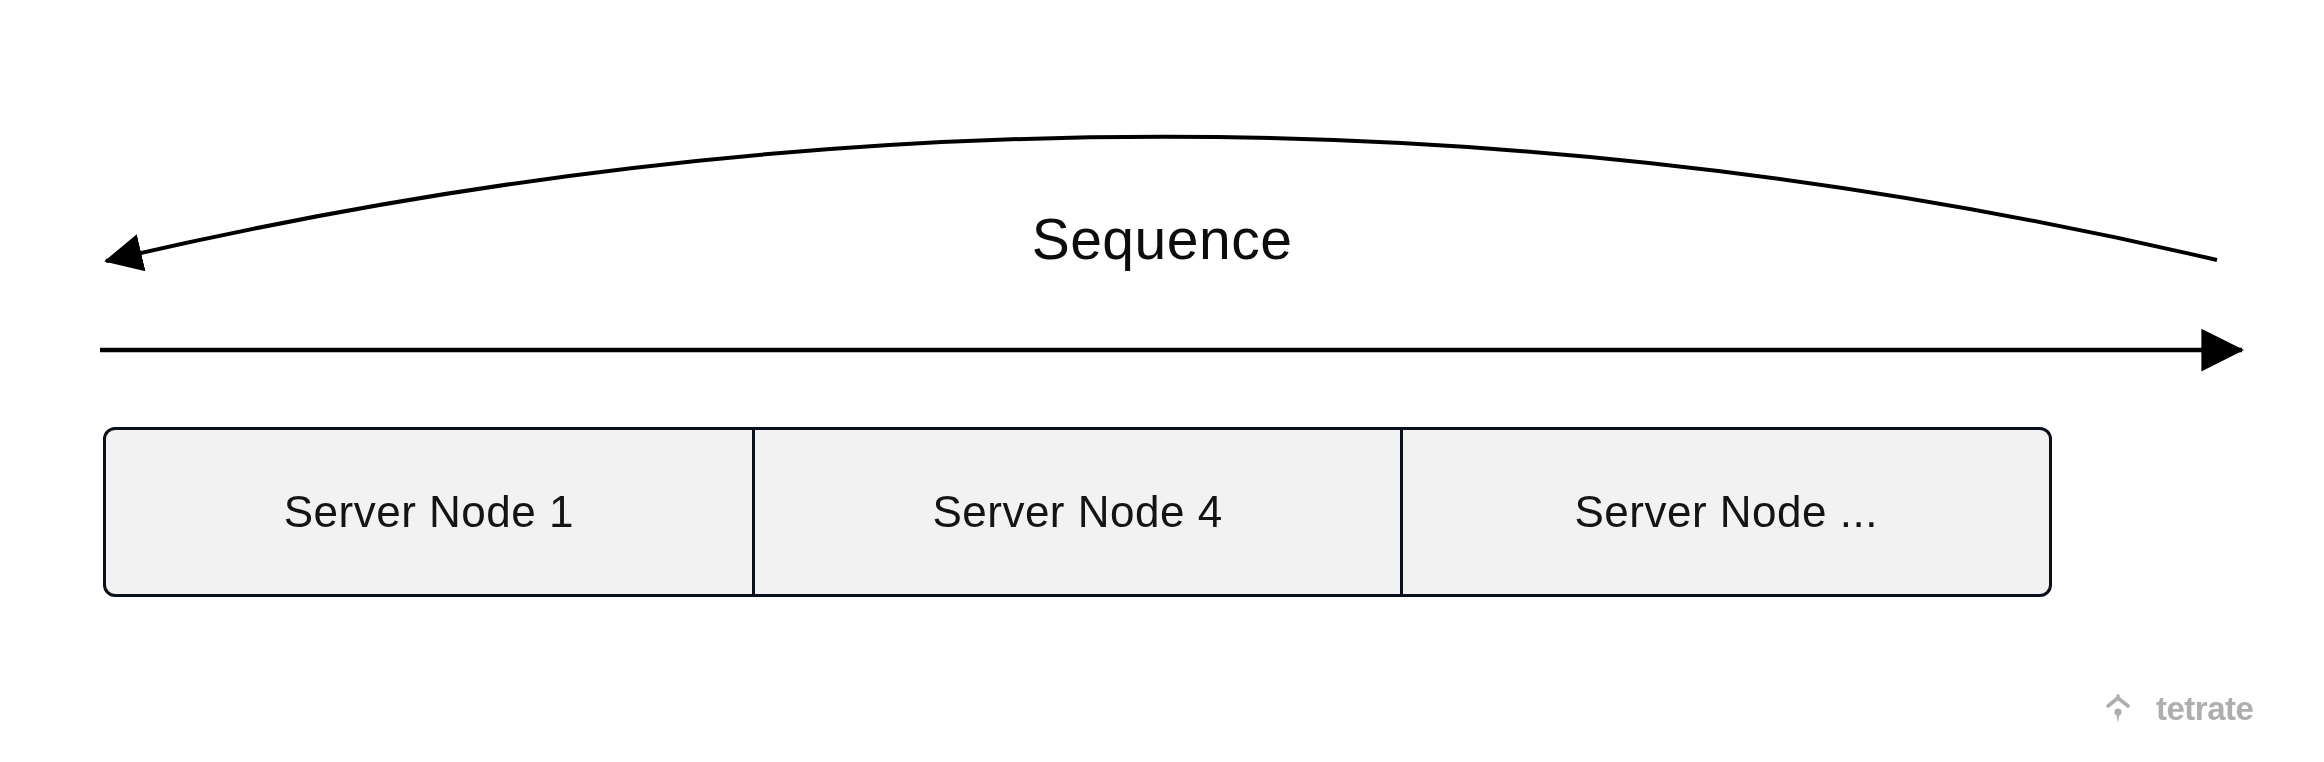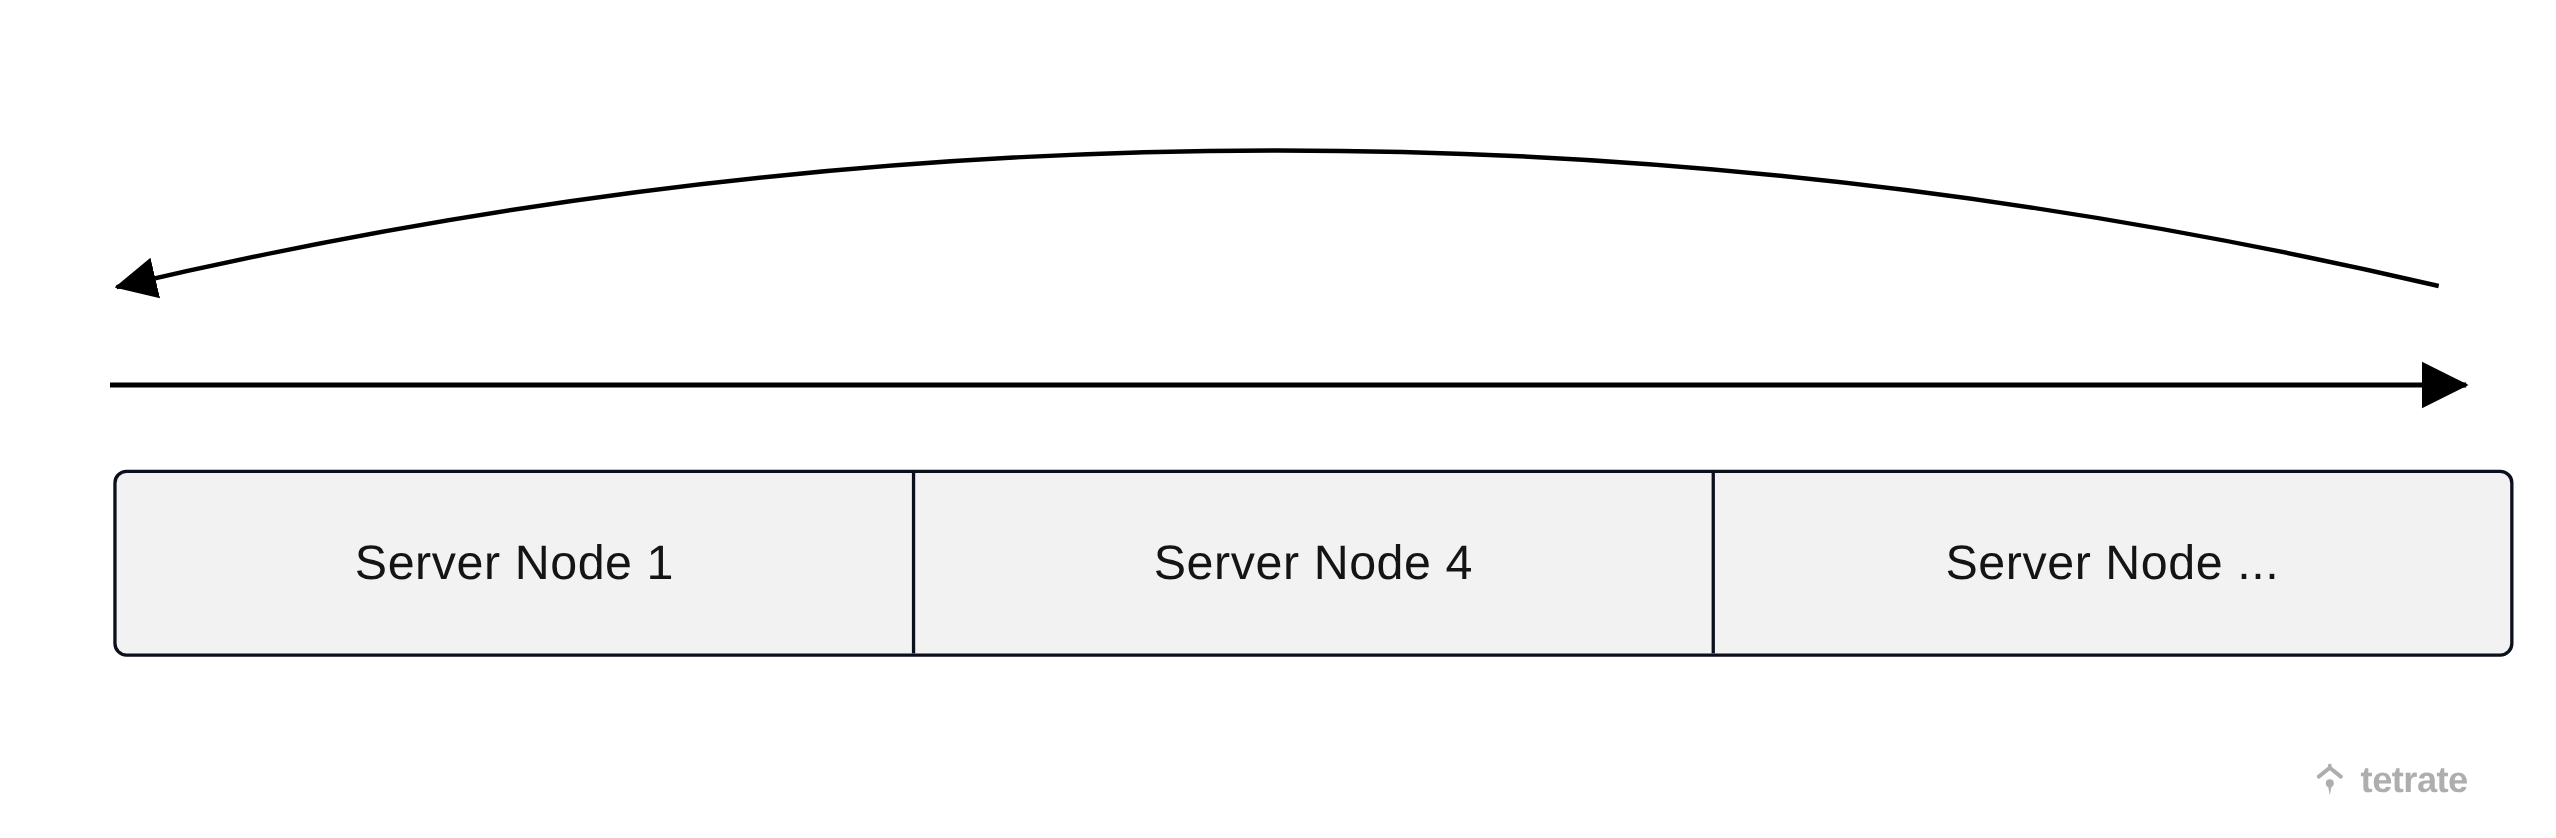--- a/index.html
+++ b/index.html
@@ -28,21 +28,21 @@
     text-align: center;
     font-size: 57px;
     line-height: 1.15;
     color: #0d0d0d;
     letter-spacing: 0.5px;
   }
   .node-row {
     position: absolute;
     left: 103px;
     top: 427px;
-    width: 2182px;
+    width: 1949px;
     height: 170px;
     box-sizing: border-box;
     background: #f2f2f2;
     border: 3px solid #0b101d;
     border-radius: 12px;
     display: flex;
     align-items: stretch;
   }
   .node-cell {
     flex: 1 1 0;
@@ -58,21 +58,21 @@
   .node-cell:last-child {
     border-right: none;
     align-items: center;
   }
   .watermark {
     position: absolute;
     left: 2106px;
     top: 692px;
     display: flex;
     align-items: center;
-    gap: 16px;
+    gap: 26px;
     color: #aeaeae;
   }
   .watermark .brand-text {
     font-size: 33px;
     font-weight: 700;
     letter-spacing: -0.5px;
     line-height: 1;
     color: #aeaeae;
   }
 </style>
@@ -86,20 +86,21 @@
       <marker id="ah" viewBox="0 0 10 10" refX="9.5" refY="5" markerWidth="9.5" markerHeight="11" orient="auto">
         <path d="M 0 0 L 10 5 L 0 10 z" fill="#000000"></path>
       </marker>
     </defs>
 
     <path d="M 2217 260 Q 1160 13 106 261" fill="none" stroke="#000000" stroke-width="4" marker-end="url(#ah)"></path>
 
     <line x1="100" y1="350" x2="2242" y2="350" stroke="#000000" stroke-width="4.5" marker-end="url(#ah)"></line>
   </svg>
 
+  <div class="sequence-label">Sequence</div>
 
   <div class="node-row">
     <div class="node-cell">
       <span>Server Node 1</span>
     </div>
     <div class="node-cell">
       <span>Server Node 4</span>
     </div>
     <div class="node-cell">
       <span>Server Node ...</span>

